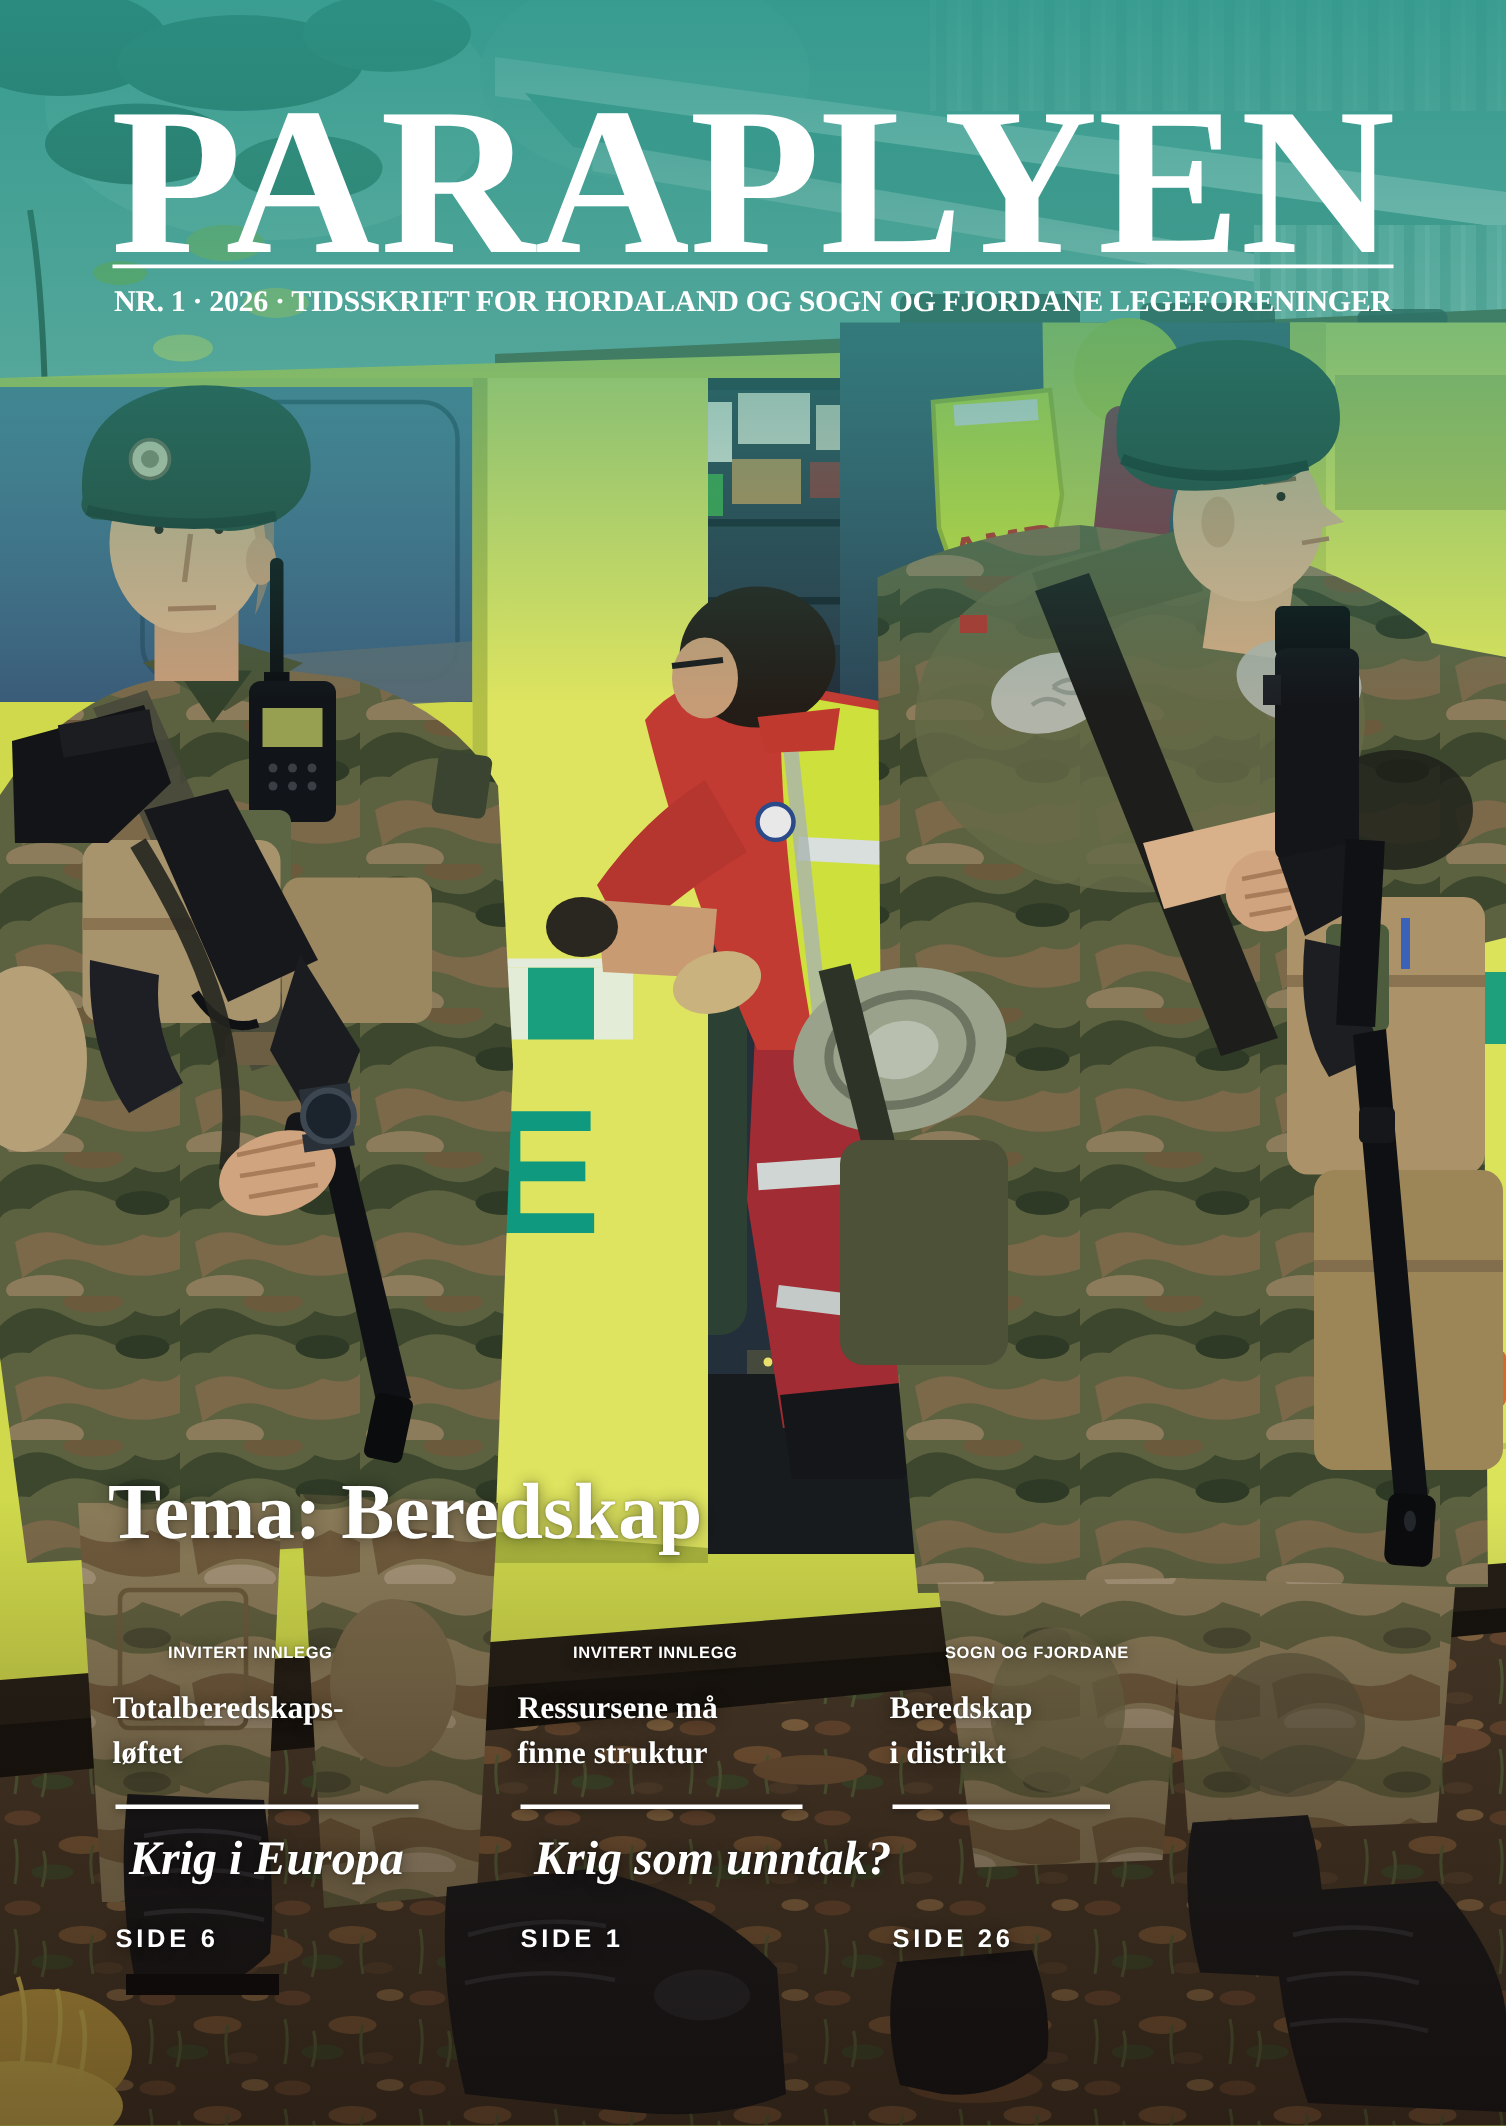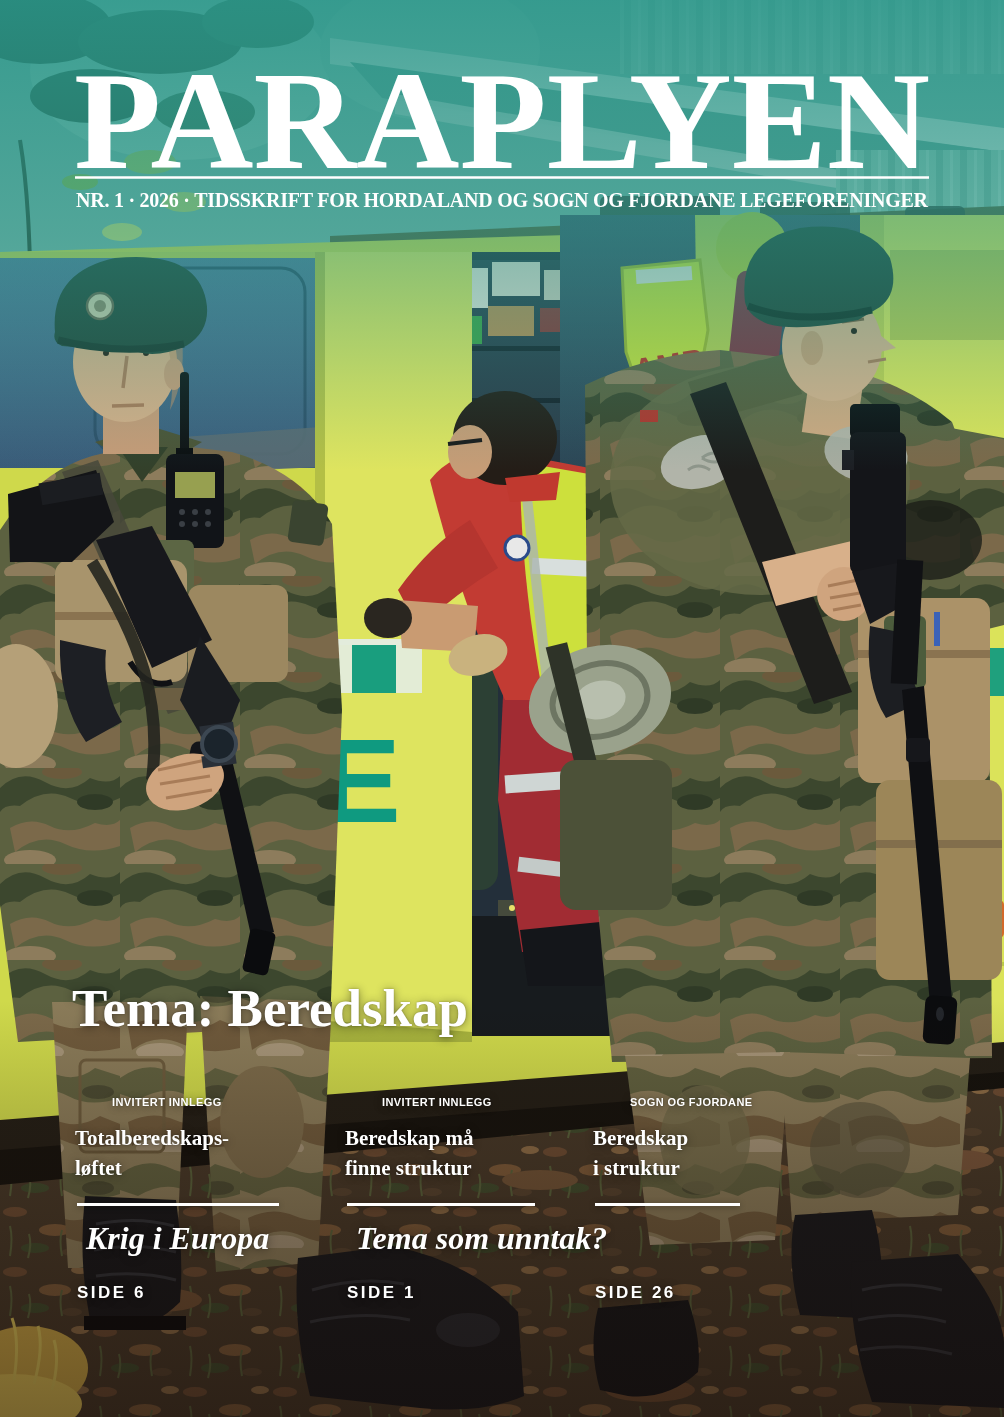--- a/index.html
+++ b/index.html
@@ -380,34 +380,34 @@
     <div class="dek">
       <span style="display:block">Krig i Europa</span>
       <span style="display:block"></span>
     </div>
     <div class="page">SIDE 6</div>
   </div>
 
   <div id="teaser-2" class="teaser txt">
     <div class="kicker">INVITERT INNLEGG</div>
     <div class="headline">
-      <span style="display:block">Beredskap må</span>
+      <span style="display:block">Ressursene må</span>
       <span style="display:block">finne struktur</span>
     </div>
     <div class="rule"></div>
     <div class="dek">
-      <span style="display:block">Tema som unntak?</span>
+      <span style="display:block">Krig som unntak?</span>
       <span style="display:block"></span>
     </div>
     <div class="page">SIDE 1</div>
   </div>
 
   <div id="teaser-3" class="teaser txt">
     <div class="kicker">SOGN OG FJORDANE</div>
     <div class="headline">
       <span style="display:block">Beredskap</span>
-      <span style="display:block">i struktur</span>
+      <span style="display:block">i distrikt</span>
     </div>
     <div class="rule"></div>
     <div class="page">SIDE 26</div>
   </div>
 
 </div>
 
 </body></html>

